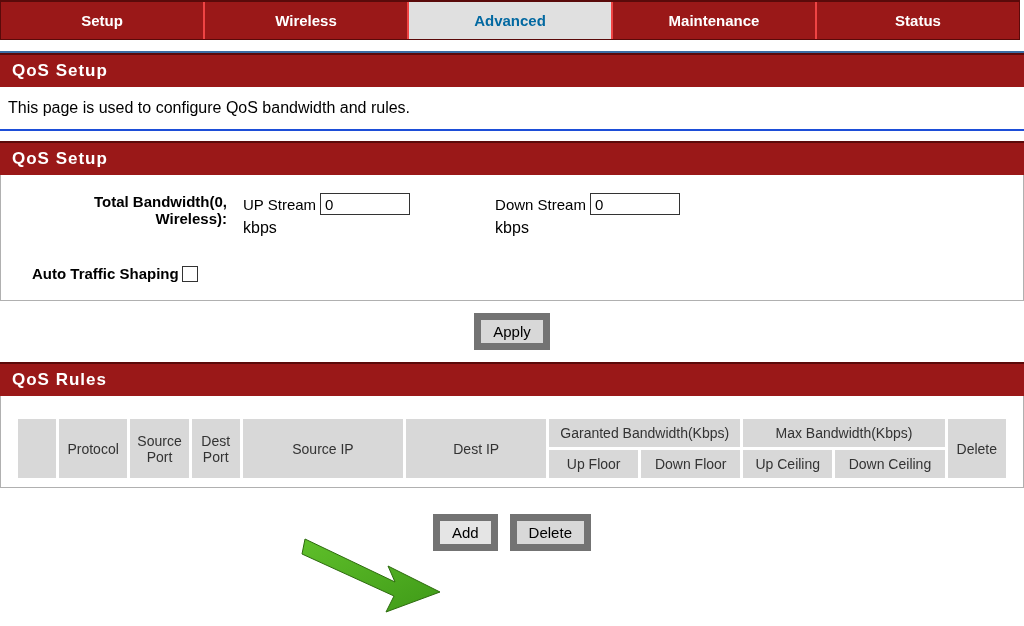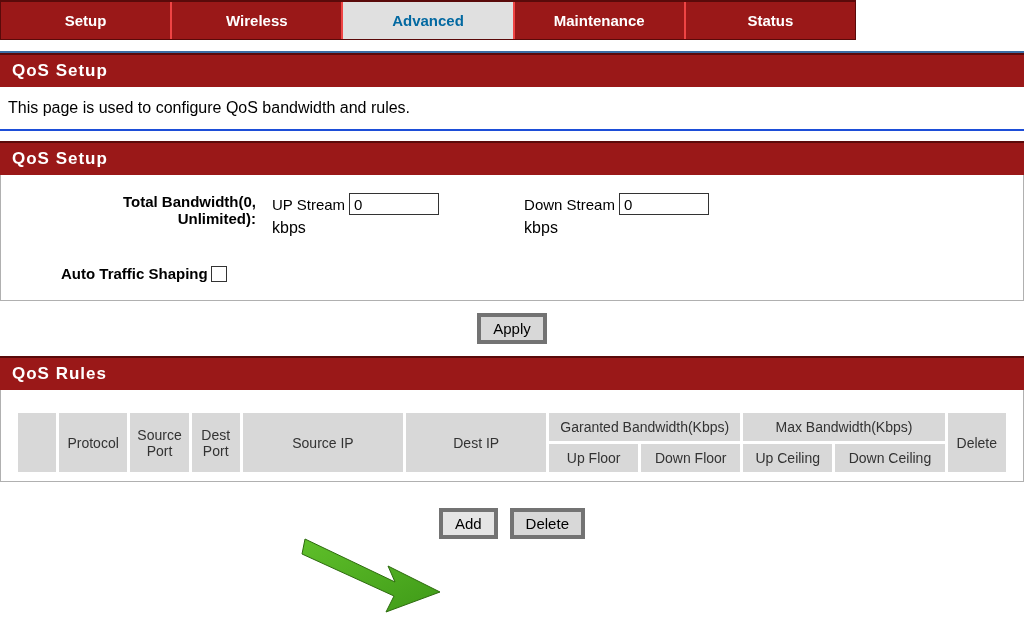--- a/index.html
+++ b/index.html
@@ -6,21 +6,21 @@
   body {
     margin: 0;
     padding: 0;
     font-family: Arial, sans-serif;
     font-size: 14px;
     background: #fff;
     width: 1024px;
   }
   .tabs {
     display: flex;
-    width: 856px;
+    width: 1020px;
     border: 1px solid #5a0a0a;
     border-top: 2px solid #5a0a0a;
   }
   .tab {
     flex: 1;
     text-align: center;
     padding: 10px 0;
     color: #fff;
     font-weight: bold;
     font-size: 15px;
@@ -53,21 +53,21 @@
     border-top: none;
     padding: 10px 4px;
     font-size: 15px;
   }
   .description {
     padding: 12px 8px;
     font-size: 16px;
     border-bottom: 2px solid #1d4ed8;
   }
   .qos-setup-body {
-    padding: 18px 30px 18px 60px;
+    padding: 18px 30px 18px 31px;
   }
   .row1 {
     display: flex;
     align-items: flex-start;
     margin-bottom: 28px;
   }
   .label-block {
     text-align: right;
     font-weight: bold;
     flex-shrink: 0;
@@ -109,21 +109,21 @@
     border: 1px solid #333;
     background: #fff;
     margin-left: 3px;
   }
   .apply-bar {
     text-align: center;
     padding: 12px 0;
   }
   .btn {
     background: #d8d8d8;
-    border: 4px solid #737373;
+    border: 7px solid #737373;
     padding: 3px 12px;
     font-size: 15px;
     cursor: pointer;
     font-family: inherit;
   }
   .rules-body {
     padding: 20px 14px 6px;
     border: 1px solid #b0b0b0;
     border-top: none;
     background: #fff;
@@ -174,21 +174,21 @@
 <div class="section-head">QoS Setup</div>
 <div class="description">This page is used to configure QoS bandwidth and rules.</div>
 
 <div style="height:10px"></div>
 
 <div class="section-head">QoS Setup</div>
 <div class="section-body qos-setup-body">
   <div class="row1">
     <div class="label-block" style="width:195px;">
       <div class="l1">Total Bandwidth(0,</div>
-      <div class="l2">Unlimited):</div>
+      <div class="l2">Wireless):</div>
     </div>
     <div class="stream-group" style="margin-left:16px;">
       <div class="stream-line">
         <span class="stream-label">UP Stream</span>
         <input class="stream-input" value="0" style="">
       </div>
       <div class="stream-unit">kbps</div>
     </div>
     <div class="stream-group" style="margin-left:85px;">
       <div class="stream-line">

